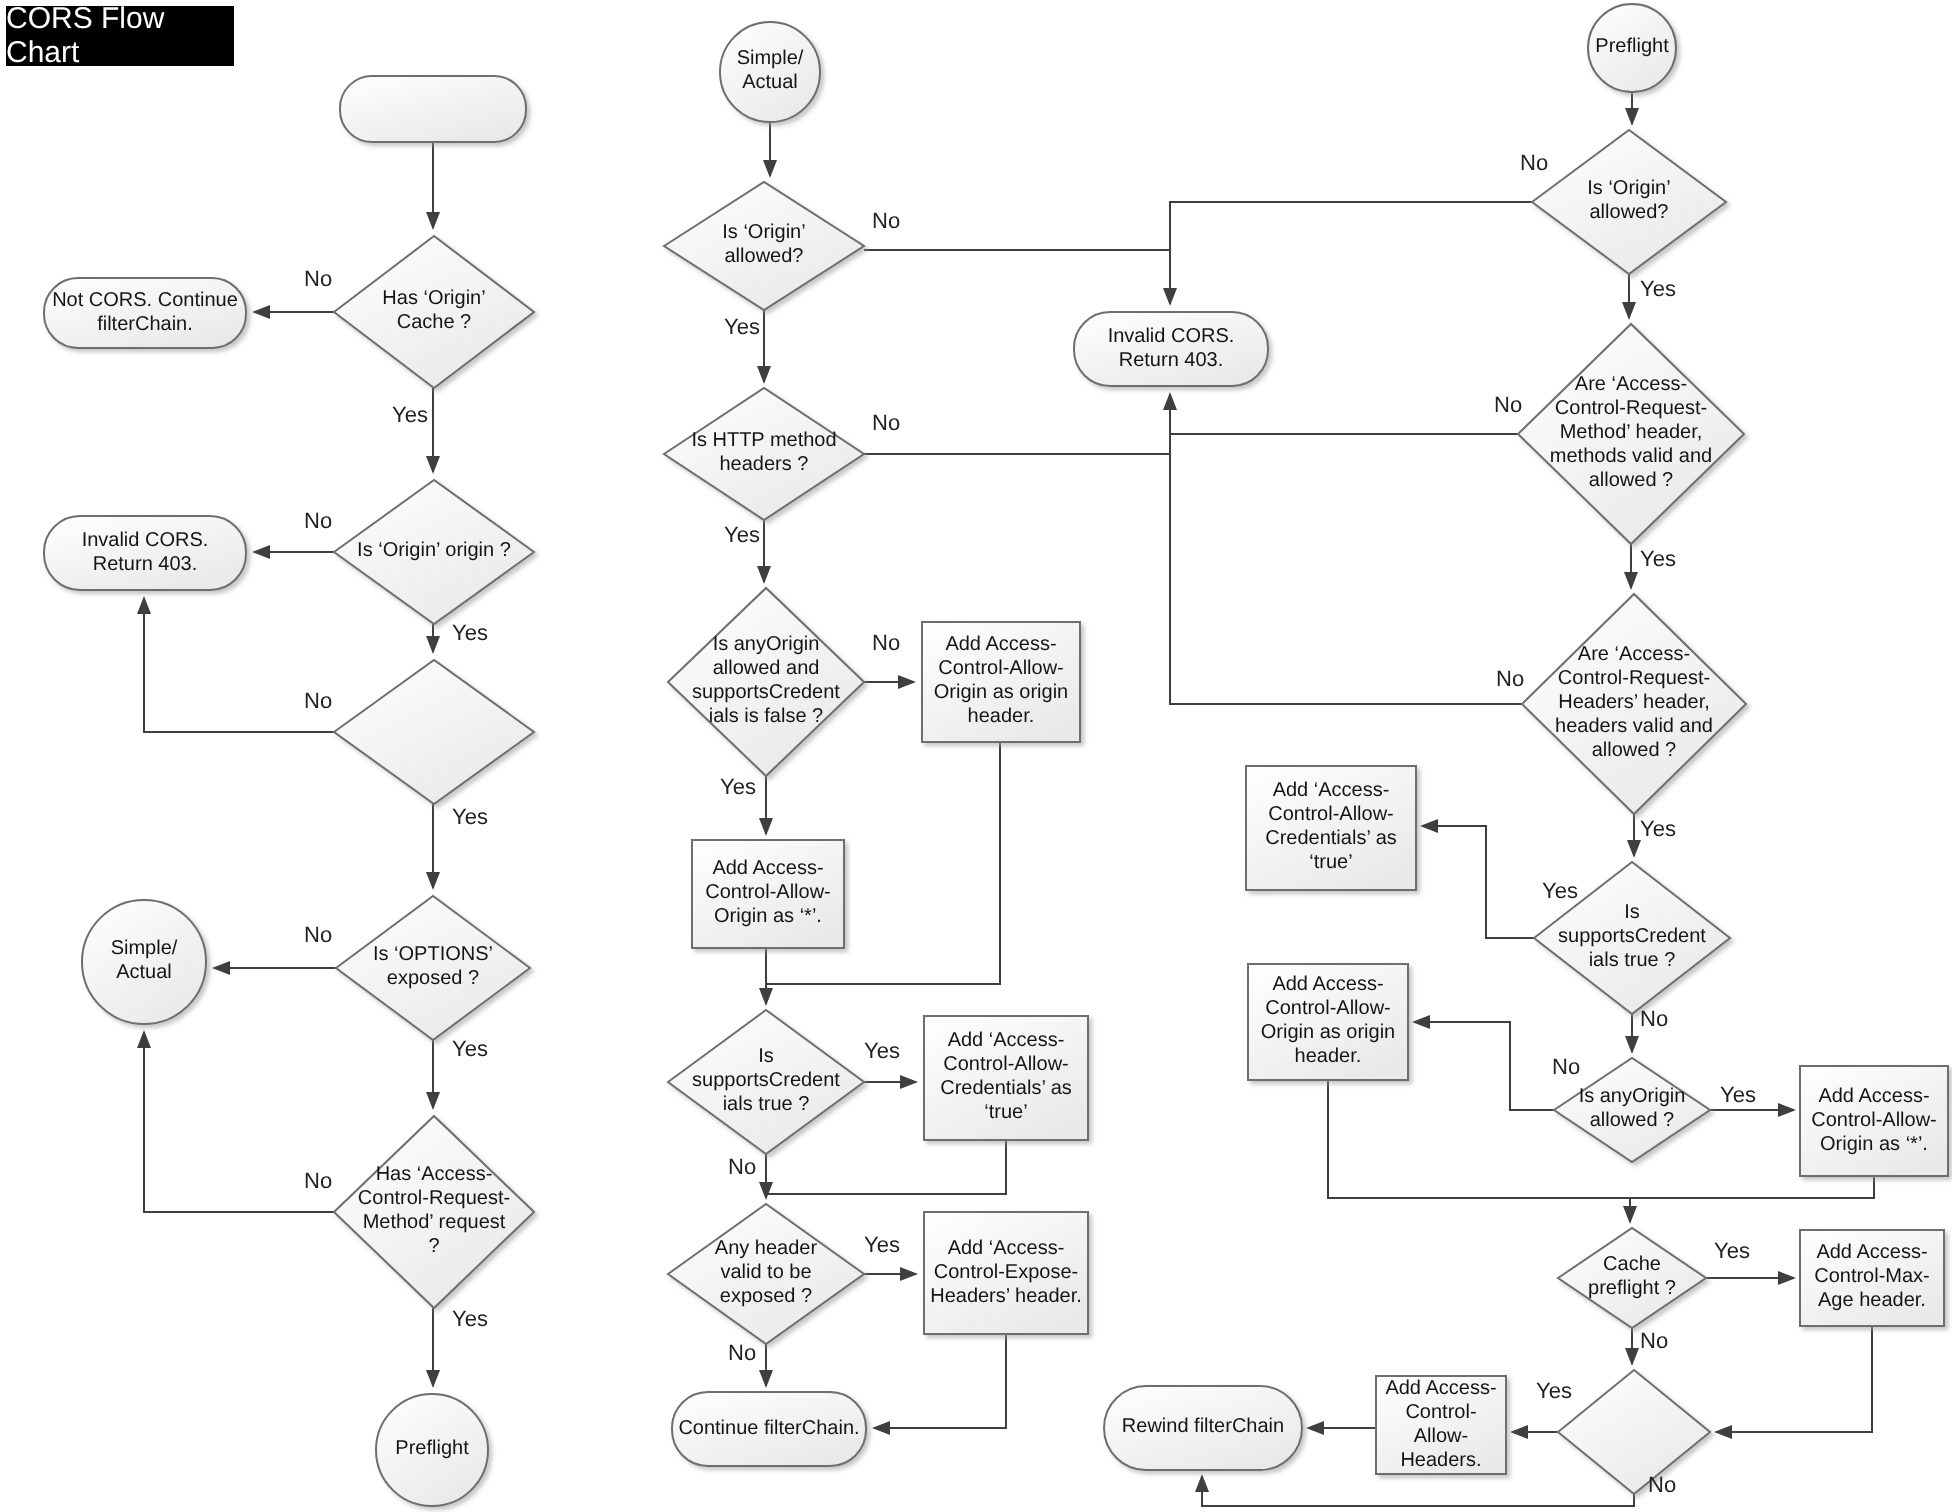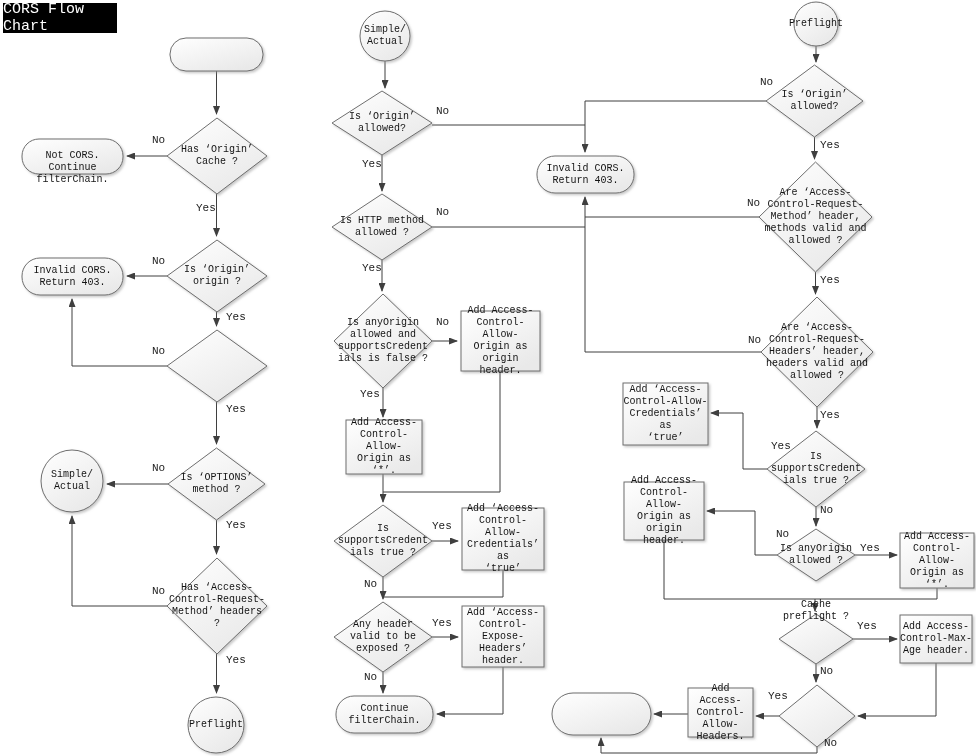--- a/index.html
+++ b/index.html
@@ -1,17 +1,17 @@
 <!DOCTYPE html>
 <html><head>
 <meta charset="utf-8">
 <style>
   html,body{margin:0;padding:0;background:#fff}
   .canvas{position:relative;width:976px;height:756px;background:#ffffff;
-          font-family:Liberation Mono, monospace;overflow:hidden}
+          font-family:Liberation Sans, sans-serif;overflow:hidden}
   .canvas > svg{position:absolute;left:0;top:0}
   .shape{fill:url(#gshape);stroke:#6e6e6e;stroke-width:1;filter:url(#ds)}
   .edge{fill:none;stroke:#3f3f3f;stroke-width:1}
   .nl{position:absolute;display:flex;align-items:center;justify-content:center;
       text-align:center;white-space:pre-line;font-size:10px;line-height:1.2;color:#141414}
   .el{position:absolute;font-size:11px;color:#222}
   .title{position:absolute;left:3px;top:3px;width:114px;height:30px;background:#000;
          color:#fff;display:flex;align-items:center;justify-content:center;font-size:15px}
 </style>
 </head>
@@ -123,45 +123,45 @@
     <polygon class="shape" points="779,639 816,614 853,639 816,664"></polygon>
     <rect class="shape" x="900" y="615" width="72" height="48"></rect>
     <polygon class="shape" points="779,716 817,685 855,716 817,747"></polygon>
     <rect class="shape" x="688" y="688" width="65" height="49"></rect>
     <rect class="shape" x="552" y="693" width="99" height="42" rx="21"></rect>
   </g>
 </svg>
 
 <div class="title">CORS Flow Chart</div>
 
-<div class="nl" style="left:22px;top:150px;width:101px;height:35px">Not CORS. Continue
+<div class="nl" style="left:22px;top:139px;width:101px;height:35px">Not CORS. Continue
 filterChain.</div>
 <div class="nl" style="left:167px;top:118px;width:100px;height:76px">Has ‘Origin’
 Cache ?</div>
 <div class="nl" style="left:22px;top:258px;width:101px;height:37px">Invalid CORS.
 Return 403.</div>
 <div class="nl" style="left:167px;top:240px;width:100px;height:72px">Is ‘Origin’ origin ?</div>
 <div class="nl" style="left:41px;top:450px;width:62px;height:62px">Simple/
 Actual</div>
 <div class="nl" style="left:168px;top:448px;width:97px;height:72px">Is ‘OPTIONS’
-method ?</div>
+exposed ?</div>
 <div class="nl" style="left:167px;top:558px;width:100px;height:96px">Has ‘Access-
 Control-Request-
-Method’ headers
+Method’ request
 ?</div>
 <div class="nl" style="left:188px;top:697px;width:56px;height:56px">Preflight</div>
 
 <div class="nl" style="left:360px;top:11px;width:50px;height:50px">Simple/
 Actual</div>
 <div class="nl" style="left:332px;top:91px;width:100px;height:64px">Is ‘Origin’
 allowed?</div>
 <div class="nl" style="left:537px;top:156px;width:97px;height:37px">Invalid CORS.
 Return 403.</div>
 <div class="nl" style="left:332px;top:194px;width:100px;height:66px">Is HTTP method
-allowed ?</div>
+headers ?</div>
 <div class="nl" style="left:334px;top:294px;width:98px;height:94px">Is anyOrigin
 allowed and
 supportsCredent
 ials is false ?</div>
 <div class="nl" style="left:461px;top:311px;width:79px;height:60px">Add Access-
 Control-Allow-
 Origin as origin
 header.</div>
 <div class="nl" style="left:346px;top:420px;width:76px;height:54px">Add Access-
 Control-Allow-
@@ -203,29 +203,30 @@
 ‘true’</div>
 <div class="nl" style="left:624px;top:482px;width:80px;height:58px">Add Access-
 Control-Allow-
 Origin as origin
 header.</div>
 <div class="nl" style="left:777px;top:529px;width:78px;height:52px">Is anyOrigin
 allowed ?</div>
 <div class="nl" style="left:900px;top:533px;width:74px;height:55px">Add Access-
 Control-Allow-
 Origin as ‘*’.</div>
-<div class="nl" style="left:779px;top:586px;width:74px;height:50px">Cache
+<div class="nl" style="left:779px;top:614px;width:74px;height:50px">Cache
 preflight ?</div>
 <div class="nl" style="left:900px;top:615px;width:72px;height:48px">Add Access-
 Control-Max-
 Age header.</div>
 <div class="nl" style="left:688px;top:688px;width:65px;height:49px">Add Access-
 Control-
 Allow-
 Headers.</div>
+<div class="nl" style="left:552px;top:693px;width:99px;height:42px">Rewind filterChain</div>
 
 <div class="el" style="left:152px;top:134px">No</div>
 <div class="el" style="left:196px;top:202px">Yes</div>
 <div class="el" style="left:152px;top:255px">No</div>
 <div class="el" style="left:226px;top:311px">Yes</div>
 <div class="el" style="left:152px;top:345px">No</div>
 <div class="el" style="left:226px;top:403px">Yes</div>
 <div class="el" style="left:152px;top:462px">No</div>
 <div class="el" style="left:226px;top:519px">Yes</div>
 <div class="el" style="left:152px;top:585px">No</div>

